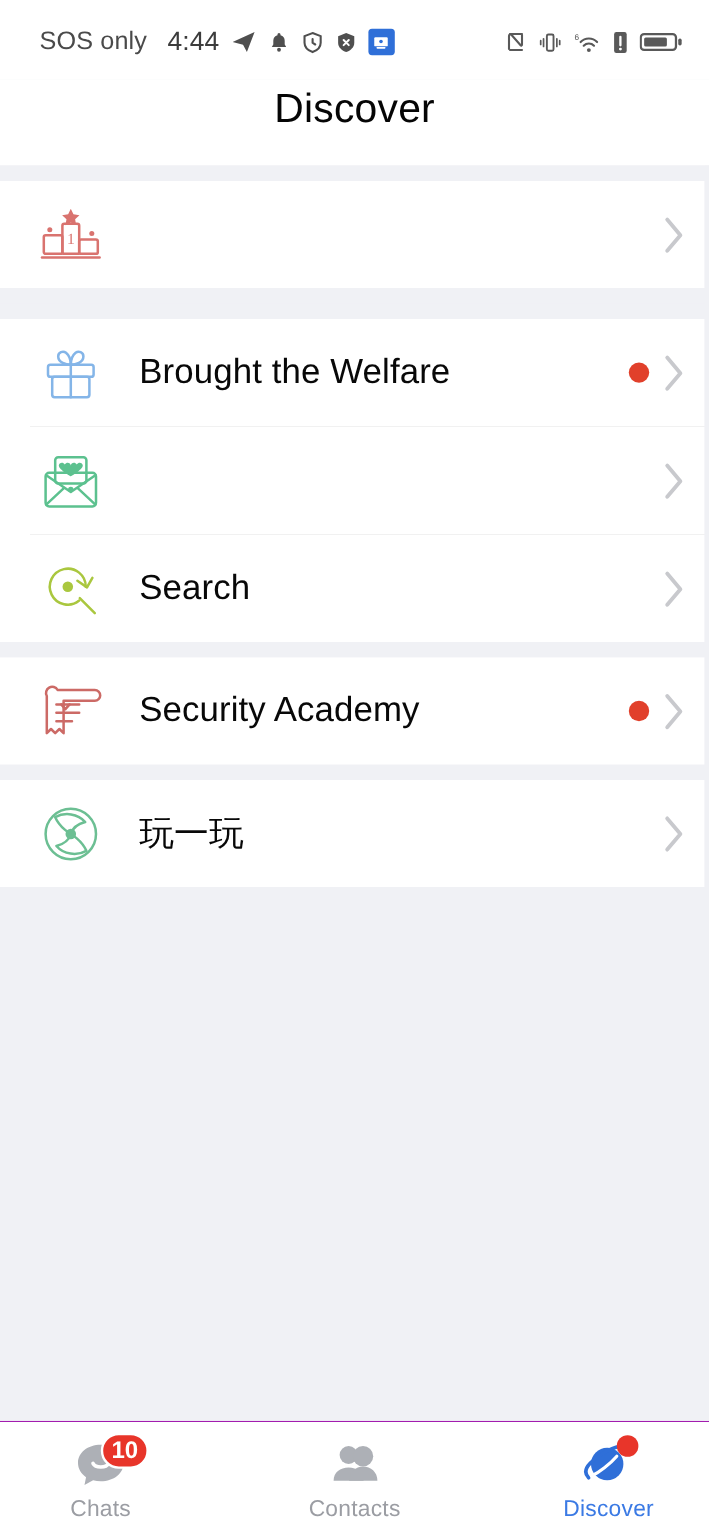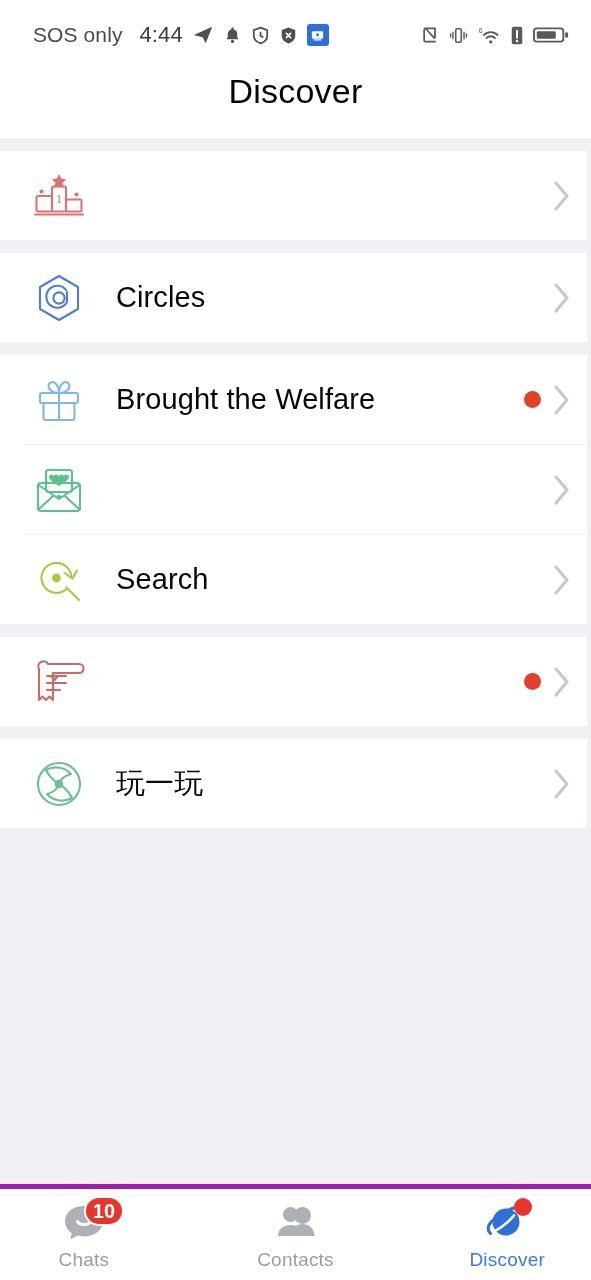--- a/index.html
+++ b/index.html
@@ -83,21 +83,21 @@
 
   
   .edge-rail {
     position:absolute; top:0; right:0; width:4px; height:100%;
     background:#f0f1f5; z-index:5;
   }
 
   
   .tabbar {
     flex:0 0 96px; height:96px; background:#ffffff;
-    border-top:5px solid #a21caf;
+    border-top:1px solid #a21caf;
     display:flex; align-items:stretch;gap:44px;
   }
   .tab {
     flex:1 1 0; display:flex; flex-direction:column;
     align-items:center; justify-content:center; gap:3px;
     cursor:pointer; position:relative;
   }
   .tab-ico-wrap { position:relative; width:52px; height:48px;
     display:flex; align-items:center; justify-content:center; }
   .tab-label { font-size:19px; color:#9b9da3; letter-spacing:.2px;
@@ -204,39 +204,20 @@
             <div class="row-right">
               <span>
                 <svg class="chev" width="20" height="34" viewBox="0 0 20 34">
                   <path d="M4 4 L15 17 L4 30" fill="none" stroke="#c8c9cd" stroke-width="3.2" stroke-linecap="round" stroke-linejoin="round"></path>
                 </svg>
               </span>
             </div>
           </div>
         </div>
         <div class="gap"></div>
-        <div class="group">
-          <div class="row">
-            <div class="row-ico">
-              <svg width="52" height="52" viewBox="0 0 52 52">
-                <path d="M26 4 L45 15 V37 L26 48 L7 37 V15 Z" stroke="#4b7fd6" fill="none" stroke-width="2.1" stroke-linejoin="round" stroke-linecap="round"></path>
-                <path d="M33 18 A11 11 0 1 0 34 30 L34 20" stroke="#4b7fd6" fill="none" stroke-width="2.1" stroke-linejoin="round" stroke-linecap="round"></path>
-                <circle cx="26" cy="26" r="5.6" stroke="#4b7fd6" fill="none" stroke-width="2.1" stroke-linejoin="round" stroke-linecap="round"></circle>
-              </svg>
-            </div>
-            <div class="row-label">Circles</div>
-            <div class="row-right">
-              <span>
-                <svg class="chev" width="20" height="34" viewBox="0 0 20 34">
-                  <path d="M4 4 L15 17 L4 30" fill="none" stroke="#c8c9cd" stroke-width="3.2" stroke-linecap="round" stroke-linejoin="round"></path>
-                </svg>
-              </span>
-            </div>
-          </div>
-        </div>
         <div class="gap"></div>
         <div class="group">
           <div class="row">
             <div class="row-ico">
               <svg width="52" height="52" viewBox="0 0 52 52">
                 <rect x="7" y="19" width="38" height="10" rx="2" stroke="#84b5e8" fill="none" stroke-width="2.1" stroke-linejoin="round" stroke-linecap="round"></rect>
                 <rect x="10.5" y="29" width="31" height="17" rx="2" stroke="#84b5e8" fill="none" stroke-width="2.1" stroke-linejoin="round" stroke-linecap="round"></rect>
                 <path d="M26 19 V46" stroke="#84b5e8" fill="none" stroke-width="2.1" stroke-linejoin="round" stroke-linecap="round"></path>
                 <path d="M26 19 C22 19 15.5 17 15.5 12 C15.5 8.5 19.5 7 22 9 C24.5 11 26 15 26 19 Z" stroke="#84b5e8" fill="none" stroke-width="2.1" stroke-linejoin="round" stroke-linecap="round"></path>
                 <path d="M26 19 C30 19 36.5 17 36.5 12 C36.5 8.5 32.5 7 30 9 C27.5 11 26 15 26 19 Z" stroke="#84b5e8" fill="none" stroke-width="2.1" stroke-linejoin="round" stroke-linecap="round"></path>
@@ -296,20 +277,21 @@
         <div class="gap"></div>
         <div class="group">
           <div class="row">
             <div class="row-ico">
               <svg width="52" height="52" viewBox="0 0 52 52">
                 <path d="M11 8 h31 a4.5 4.5 0 0 1 0 9 H16 V44 l-3.5-3.5 L9 44 L5.5 40.5 L2 44 V13 A5 5 0 0 1 11 8 Z" stroke="#cc6a66" fill="none" stroke-width="2.1" stroke-linejoin="round" stroke-linecap="round" transform="translate(4,0)"></path>
                 <path d="M14 20 h19 M14 27 h19 M14 34 h13" stroke="#cc6a66" fill="none" stroke-width="2.1" stroke-linejoin="round" stroke-linecap="round"></path>
                 <path d="M18 20 l3.5 4 3.5-4" stroke="#cc6a66" fill="none" stroke-width="2.1" stroke-linejoin="round" stroke-linecap="round"></path>
               </svg>
             </div>
+            <div class="row-label">Security Academy</div>
             <div class="row-right">
               <div class="dot"></div>
               <span>
                 <svg class="chev" width="20" height="34" viewBox="0 0 20 34">
                   <path d="M4 4 L15 17 L4 30" fill="none" stroke="#c8c9cd" stroke-width="3.2" stroke-linecap="round" stroke-linejoin="round"></path>
                 </svg>
               </span>
             </div>
           </div>
         </div>

